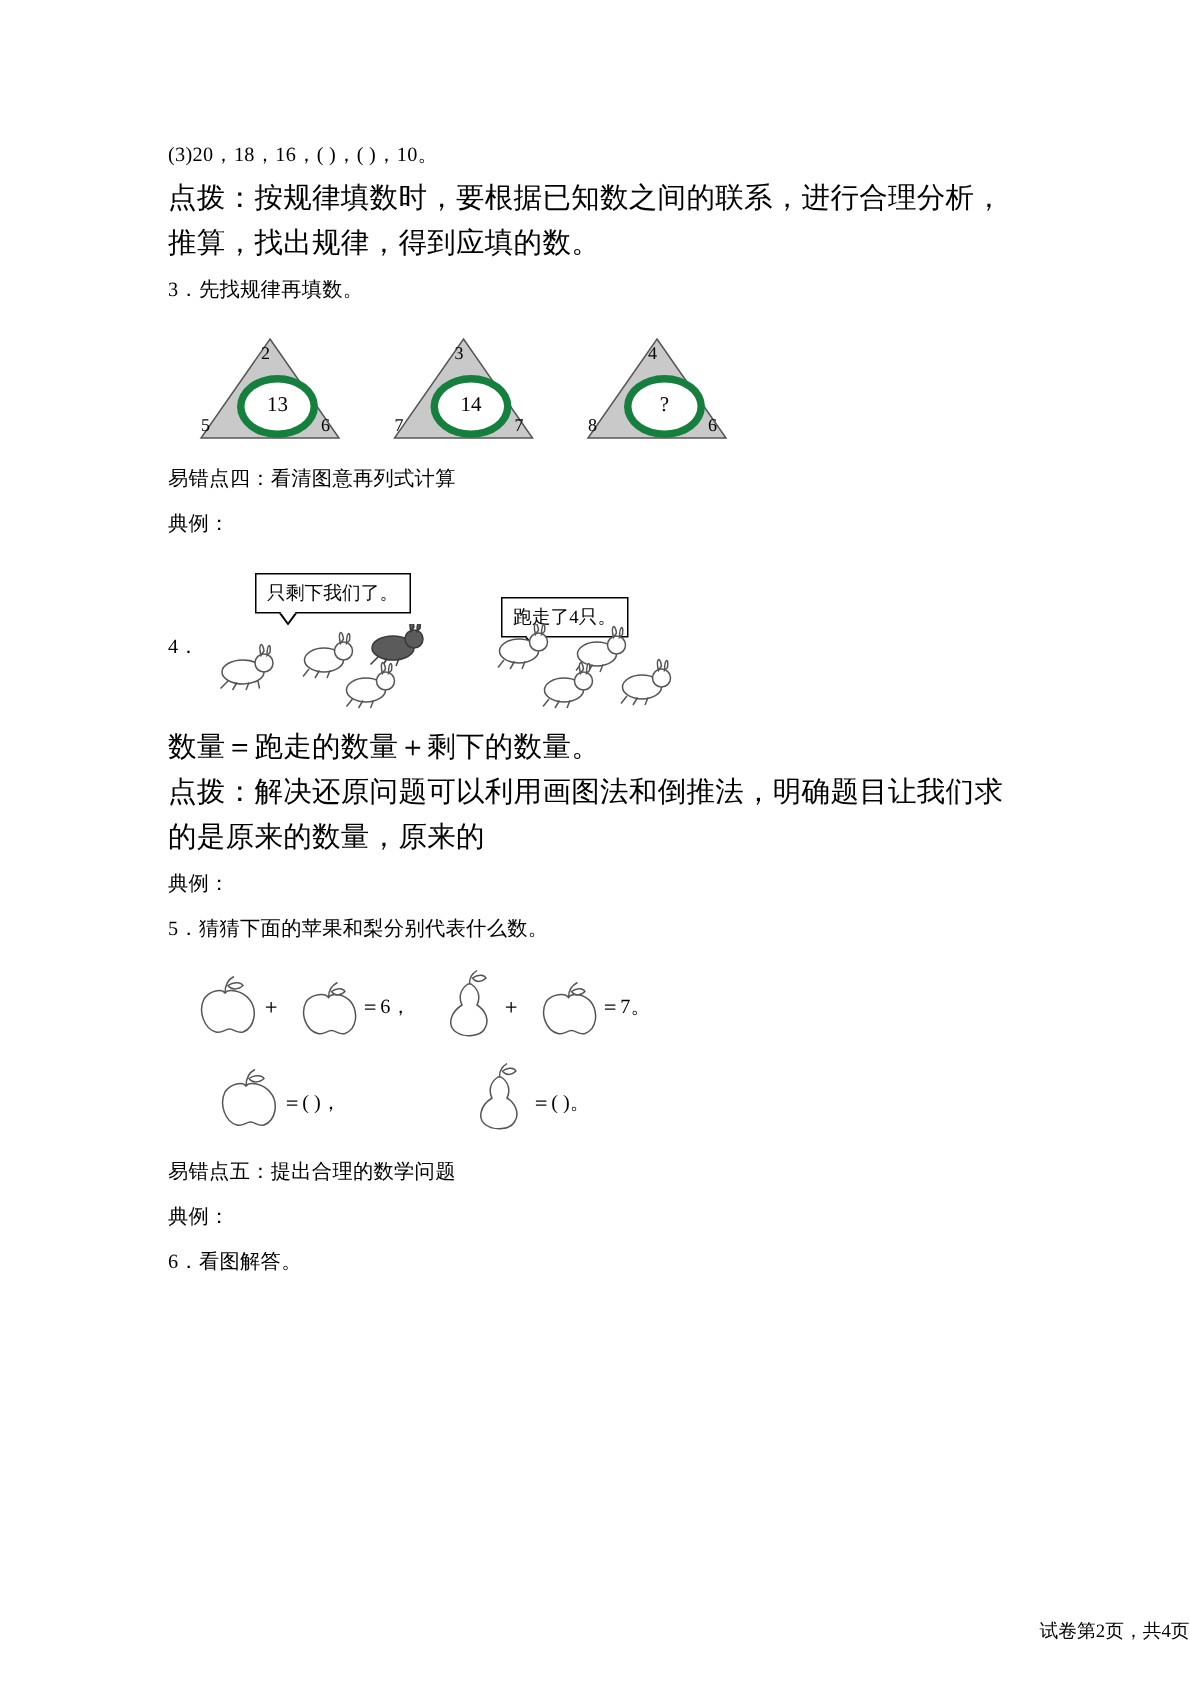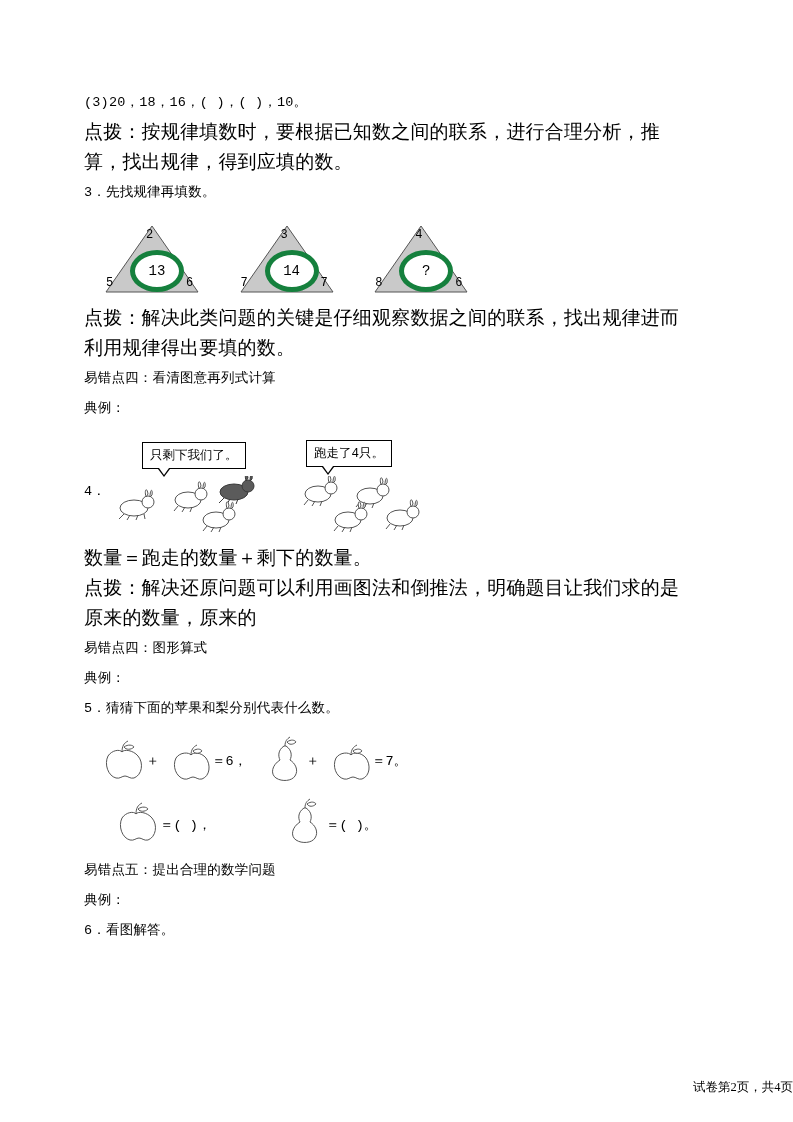--- a/index.html
+++ b/index.html
@@ -13,22 +13,21 @@
     font-family: "Liberation Serif", "DejaVu Serif", serif;
     color: #000000;
     position: relative;
     overflow: hidden;
   }
   .page {
     position: relative;
     width: 793px;
     height: 1122px;
     box-sizing: border-box;
-    padding: 88px 112px 0 84px;
-    font-family: Liberation Mono, monospace;
+    padding: 88px 112px 0 112px;
   }
   .line {
     font-size: 13.5px;
     line-height: 30px;
     letter-spacing: 0.2px;
     white-space: nowrap;
   }
   .para {
     font-size: 19px;
     line-height: 30px;
@@ -184,29 +183,28 @@
         <polygon points="50,4 96,70 4,70" fill="#c9c9c9" stroke="#555" stroke-width="1"></polygon>
       </svg>
       <div class="tri-circle">?</div>
       <div class="tri-num tri-top">4</div>
       <div class="tri-num tri-left">8</div>
       <div class="tri-num tri-right">6</div>
     </div>
 
   </div>
 
-  <div class="para">点拨：解决此类问题的关键是仔细观察数据之间的联系，找出规律进而利用规律得出要填的数。</div>
 
   <div class="line">易错点四：看清图意再列式计算</div>
 
   <div class="line">典例：</div>
 
   <div class="rabbit-scene">
     <div class="bubble" style="left:58px; top:10px;">只剩下我们了。</div>
-    <div class="bubble" style="left:222px; top:8px;">跑走了4只。</div>
+    <div class="bubble" style="left:222px; top:26px;">跑走了4只。</div>
     <div class="item-num" style="left:0px; top:50px;">4．</div>
 
     <svg style="position:absolute; left:28px; top:44px;" width="200" height="62">
       <g fill="#ffffff" stroke="#555" stroke-width="1">
         <g transform="translate(4,18)">
           <ellipse cx="18" cy="14" rx="14" ry="8"></ellipse>
           <circle cx="32" cy="8" r="6"></circle>
           <path d="M30 3 C28 -5 31 -7 32 0 Z"></path>
           <path d="M34 3 C34 -5 37 -6 36 1 Z"></path>
           <path d="M8 20 l-5 5 M14 21 l-3 5 M22 21 l-2 5 M28 20 l1 5"></path>
@@ -265,21 +263,20 @@
           <path d="M33 3 C33 -5 36 -6 35 1 Z"></path>
           <path d="M8 20 l-4 5 M15 21 l-3 5 M22 21 l-2 5"></path>
         </g>
       </g>
     </svg>
   </div>
 
   <div class="para">数量＝跑走的数量＋剩下的数量。</div>
   <div class="para">点拨：解决还原问题可以利用画图法和倒推法，明确题目让我们求的是原来的数量，原来的</div>
 
-  <div class="line">易错点四：图形算式</div>
   <div class="line">典例：</div>
   <div class="line">5．猜猜下面的苹果和梨分别代表什么数。</div>
 
   <div class="fruit-row">
     <svg style="position:absolute; left:14px; top:4px;" width="46" height="44">
       <path d="M10 18 C6 26 10 38 18 40 C22 41 24 38 27 38 C30 38 32 41 36 40 C44 37 46 25 40 18 C35 12 26 11 24 14 C22 11 14 12 10 18 Z" fill="#fff" stroke="#555" stroke-width="1"></path>
       <path d="M24 14 C24 8 26 5 30 3" fill="none" stroke="#555" stroke-width="1"></path>
       <path d="M26 9 C30 6 35 7 36 9 C33 12 28 12 26 9 Z" fill="#fff" stroke="#555" stroke-width="1"></path>
     </svg>
     <span class="eqtext" style="position:absolute; left:62px; top:18px;">＋</span>

